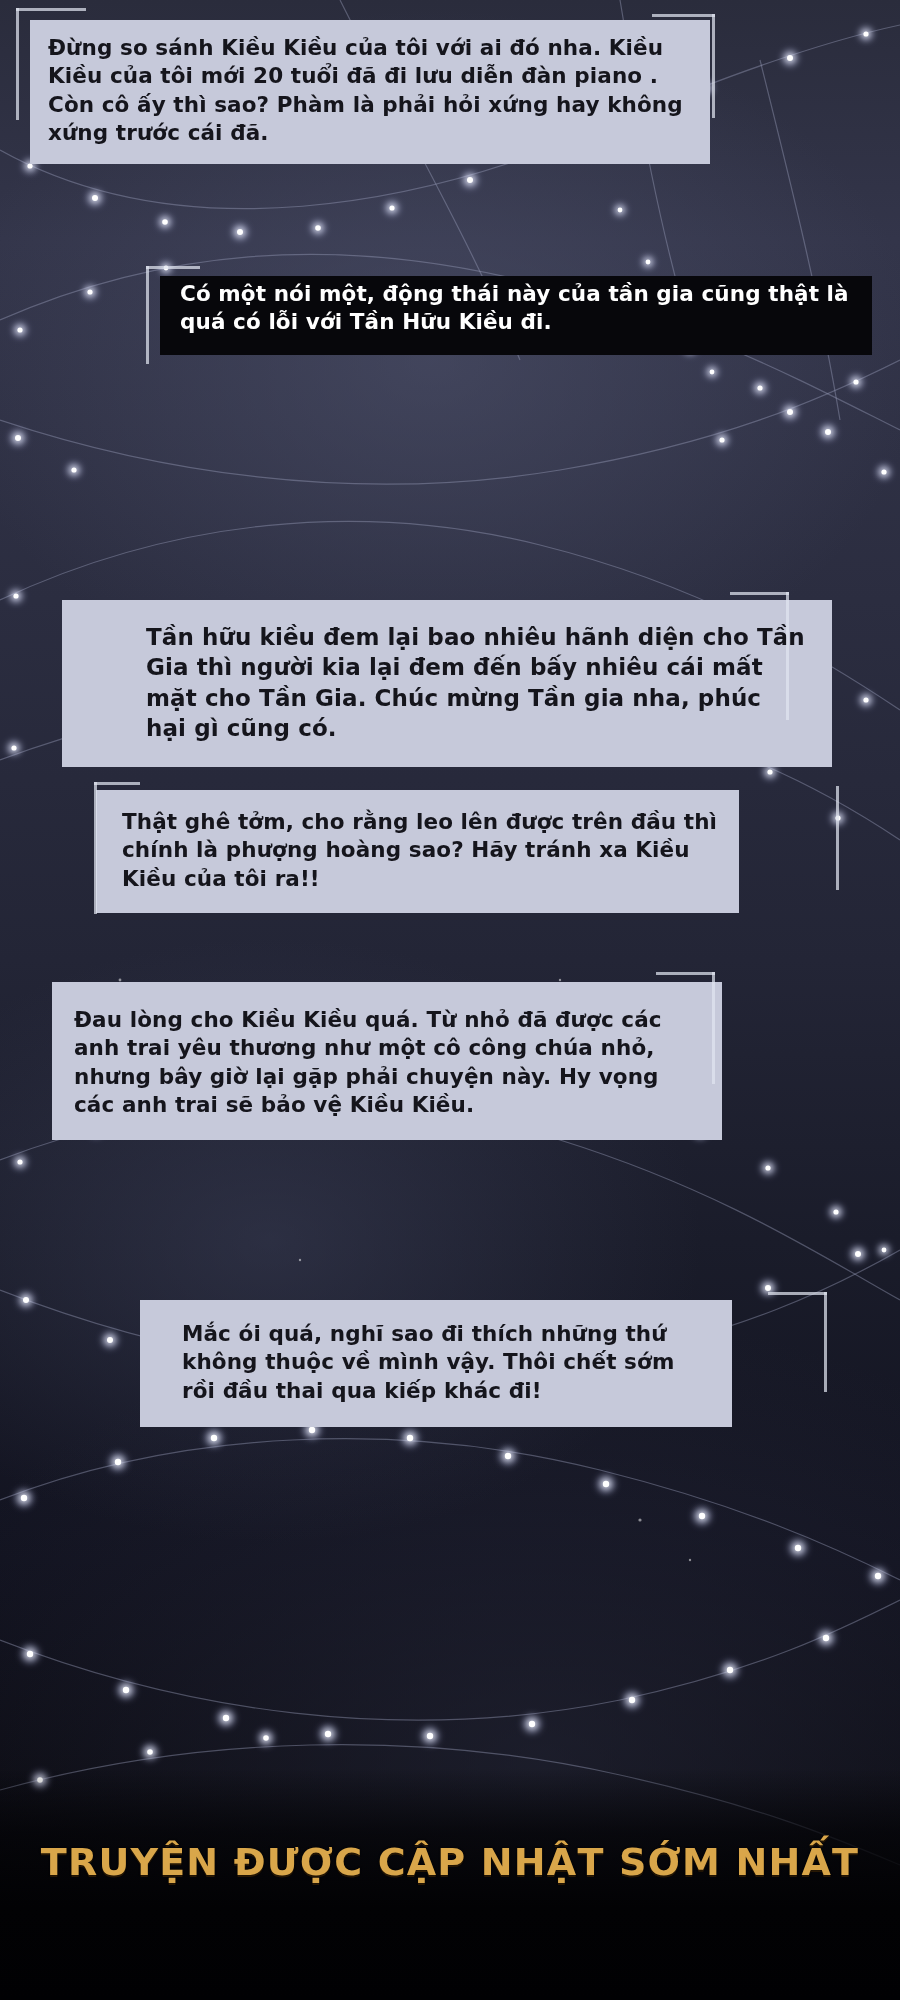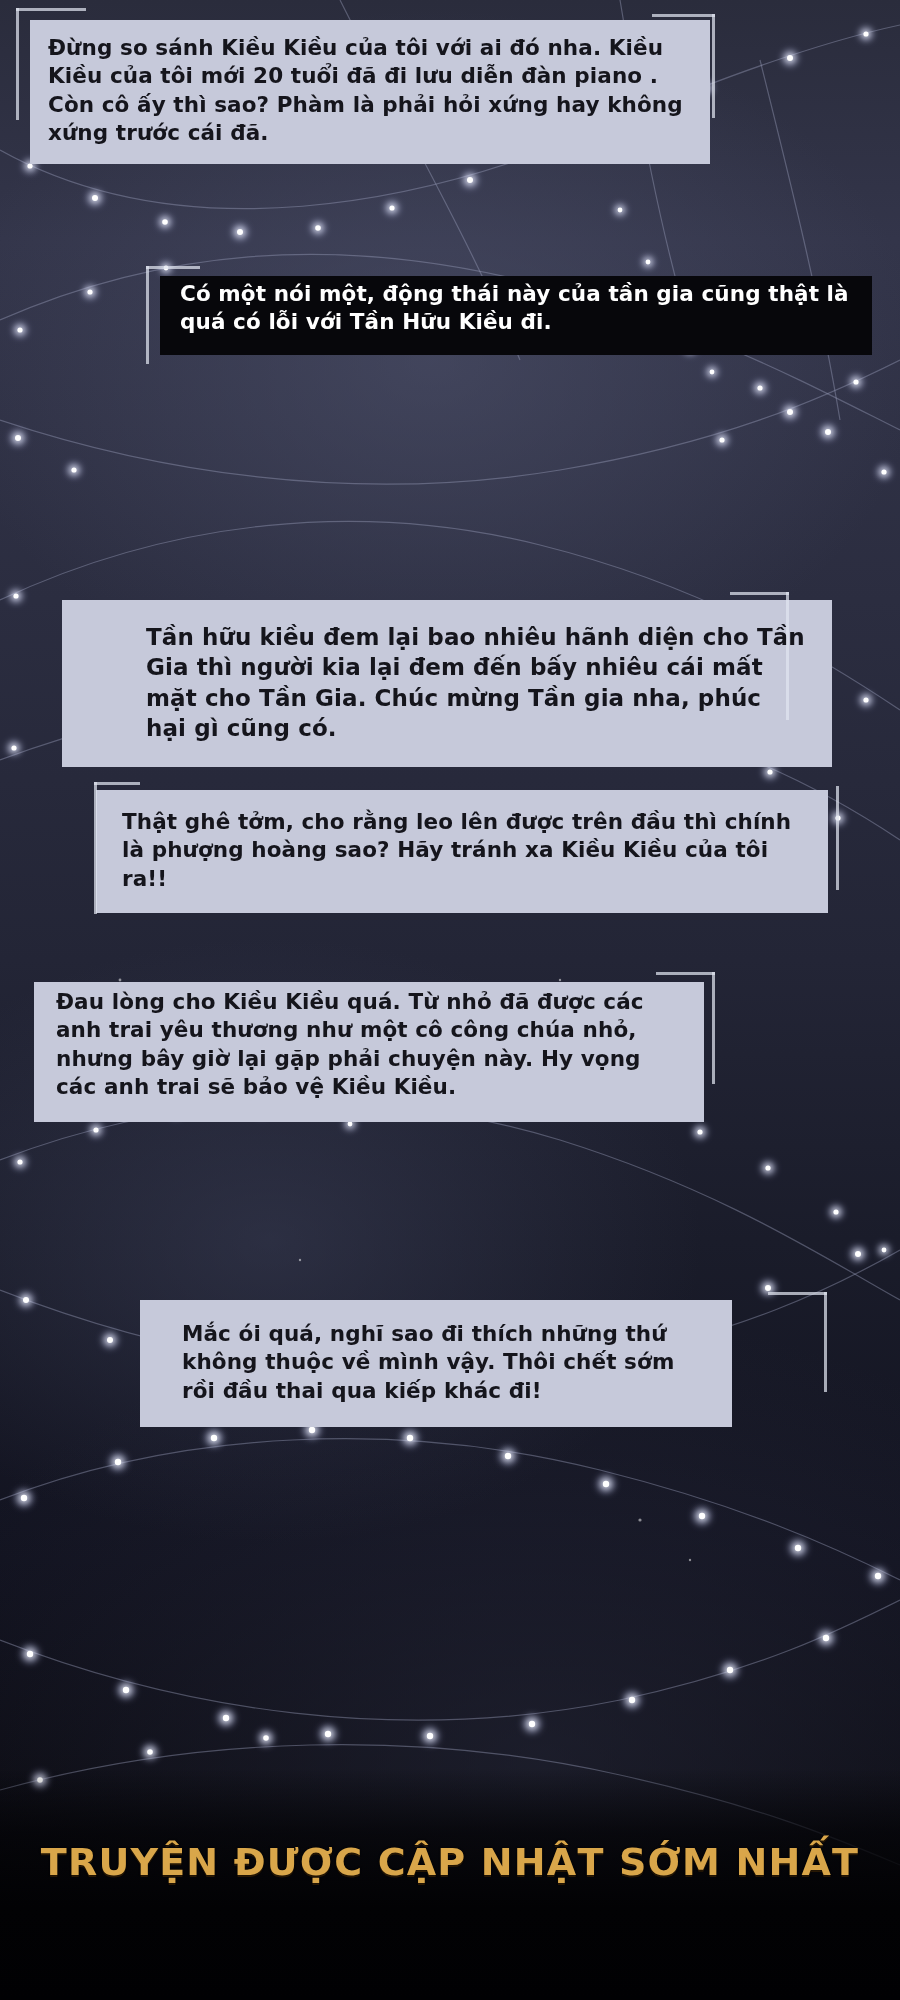--- a/index.html
+++ b/index.html
@@ -318,28 +318,28 @@
   </div>
   <div class="tick" style="left:146px; top:266px; width:3px; height:98px;"></div>
   <div class="tick" style="left:146px; top:266px; width:54px; height:3px;"></div>
 
   <div class="bubble b-light" style="left:62px; top:600px; width:770px; padding:22px 24px 24px 84px; font-size:23px;">
     <span class="txt">Tần hữu kiều đem lại bao nhiêu hãnh diện cho Tần Gia thì người kia lại đem đến bấy nhiêu cái mất mặt cho Tần Gia. Chúc mừng Tần gia nha, phúc hại gì cũng có.</span>
   </div>
   <div class="tick" style="left:786px; top:592px; width:3px; height:128px;"></div>
   <div class="tick" style="left:730px; top:592px; width:59px; height:3px;"></div>
 
-  <div class="bubble b-light" style="left:96px; top:790px; width:732px; padding:18px 20px 20px 26px; font-size:21.5px;">
+  <div class="bubble b-light" style="left:96px; top:790px; width:643px; padding:18px 20px 20px 26px; font-size:21.5px;">
     <span class="txt">Thật ghê tởm, cho rằng leo lên được trên đầu thì chính là phượng hoàng sao? Hãy tránh xa Kiều Kiều của tôi ra!!</span>
   </div>
   <div class="tick" style="left:94px; top:782px; width:3px; height:132px;"></div>
   <div class="tick" style="left:94px; top:782px; width:46px; height:3px;"></div>
   <div class="tick" style="left:836px; top:786px; width:3px; height:104px;"></div>
 
-  <div class="bubble b-light" style="left:34px; top:982px; width:670px; padding:6px 20px 20px 22px; font-size:21.5px;">
+  <div class="bubble b-light" style="left:52px; top:982px; width:670px; padding:24px 20px 20px 22px; font-size:21.5px;">
     <span class="txt">Đau lòng cho Kiều Kiều quá. Từ nhỏ đã được các anh trai yêu thương như một cô công chúa nhỏ, nhưng bây giờ lại gặp phải chuyện này. Hy vọng các anh trai sẽ bảo vệ Kiều Kiều.</span>
   </div>
   <div class="tick" style="left:712px; top:972px; width:3px; height:112px;"></div>
   <div class="tick" style="left:656px; top:972px; width:59px; height:3px;"></div>
 
   <div class="bubble b-light" style="left:140px; top:1300px; width:592px; padding:20px 22px 22px 42px; font-size:21.5px;">
     <span class="txt">Mắc ói quá, nghĩ sao đi thích những thứ không thuộc về mình vậy. Thôi chết sớm rồi đầu thai qua kiếp khác đi!</span>
   </div>
   <div class="tick" style="left:824px; top:1292px; width:3px; height:100px;"></div>
   <div class="tick" style="left:768px; top:1292px; width:59px; height:3px;"></div>

